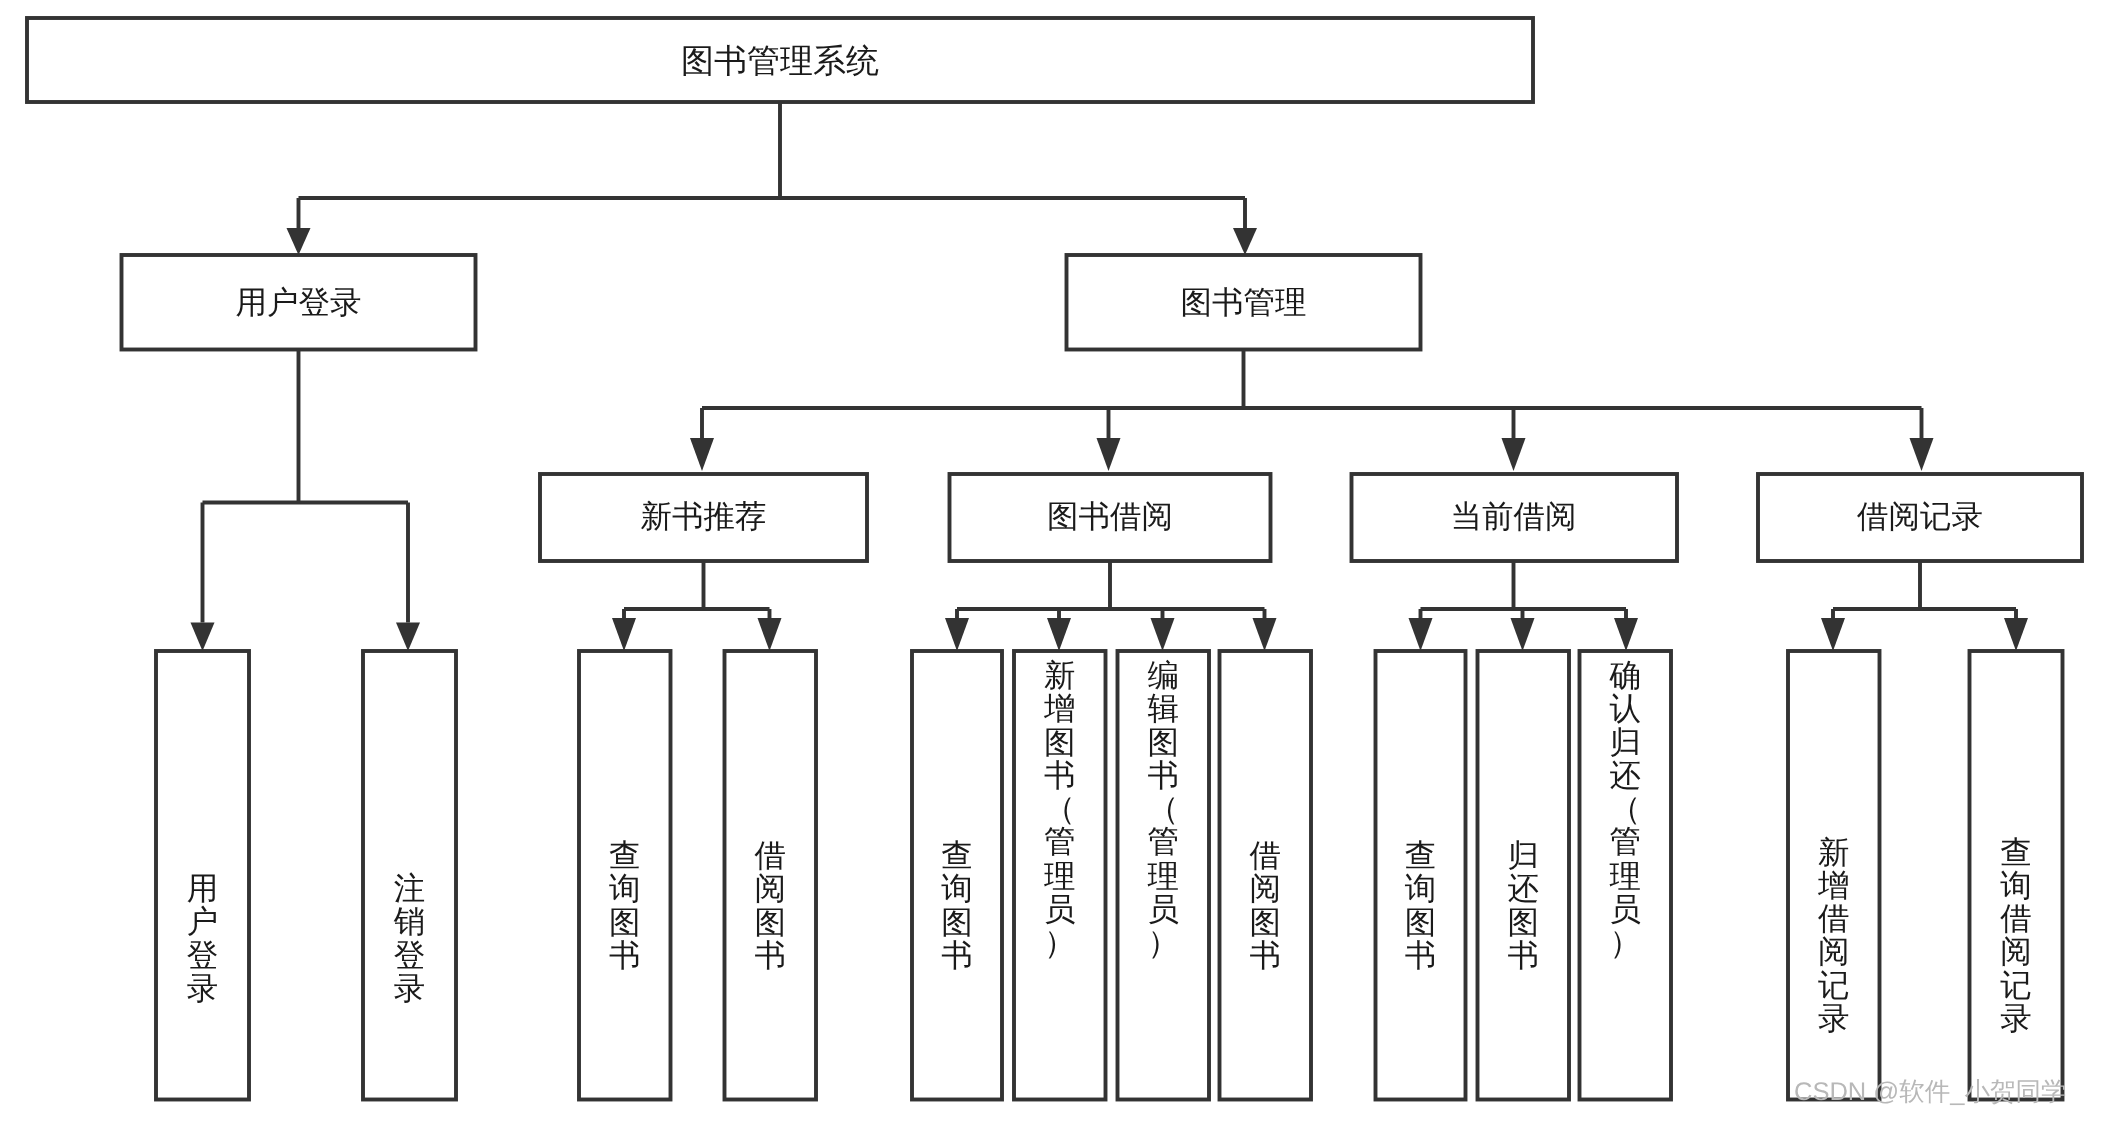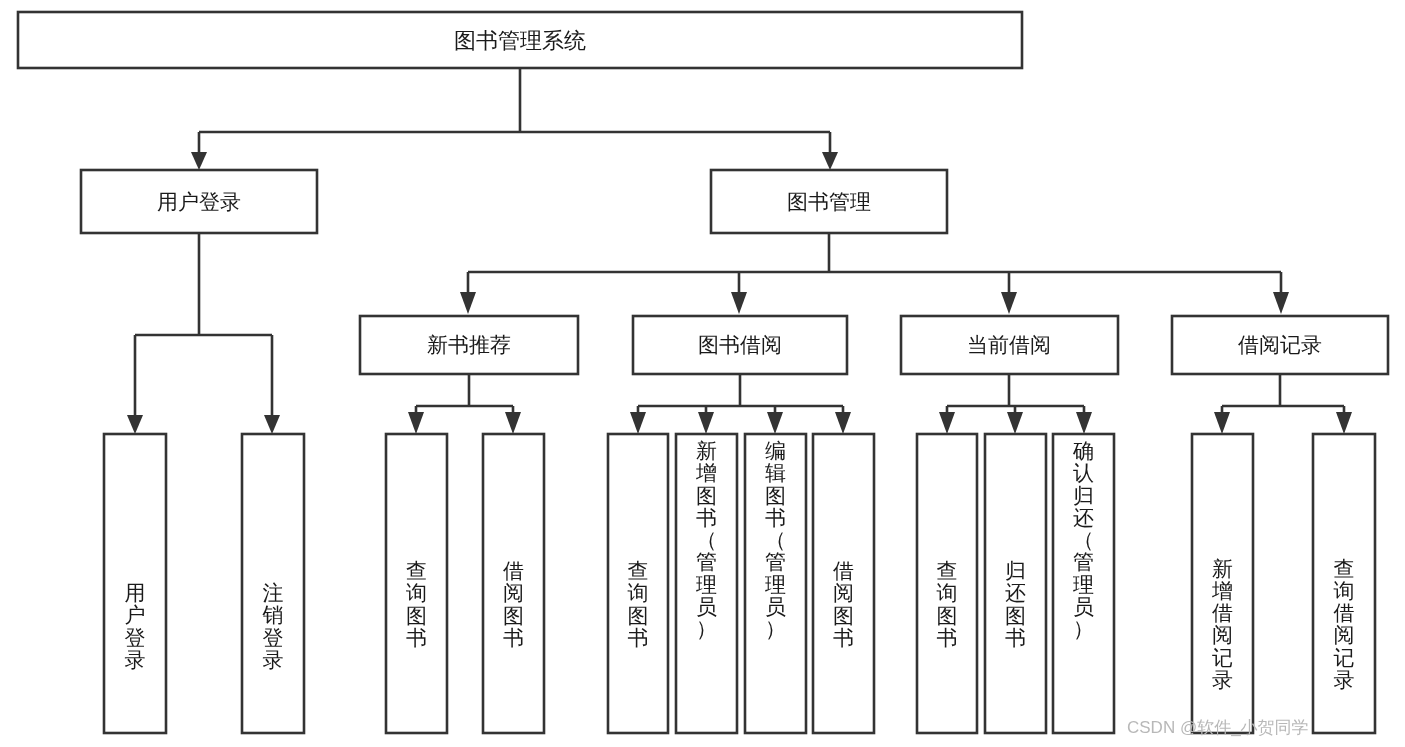--- a/index.html
+++ b/index.html
@@ -303,15 +303,15 @@
     </div>
   <div class="leaf-label" style="left:1313px; top:434px; width:62px; height:299px; padding-bottom:42px;">
       <span>查</span>
       <span>询</span>
       <span>借</span>
       <span>阅</span>
       <span>记</span>
       <span>录</span>
     </div>
 
-  <div class="watermark" style="left:1127px; top:716px;">CSDN @软件_小贺同学</div>
+  <div class="watermark" style="left:1196px; top:716px;">CSDN @软件_小贺同学</div>
 
 </div>
 
 </body></html>

